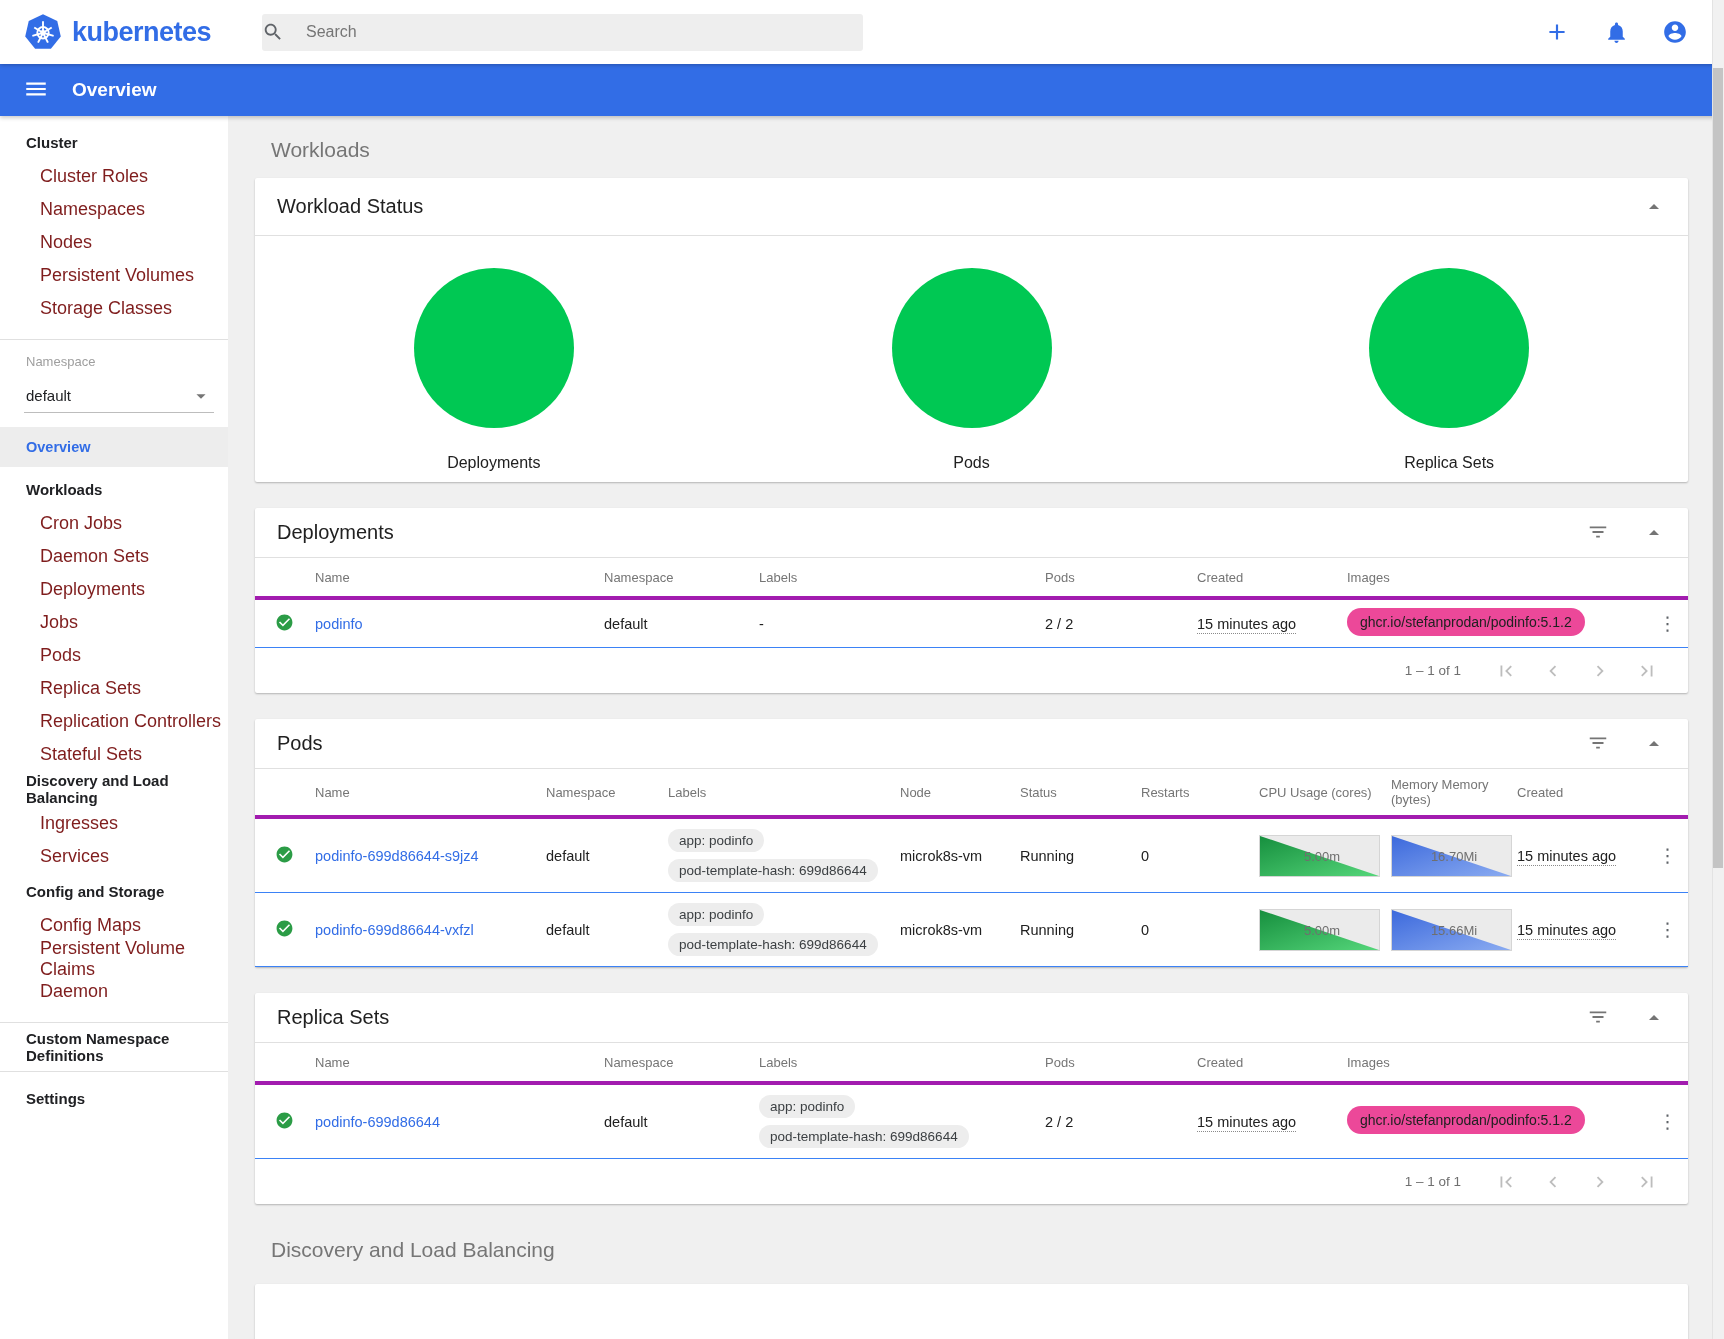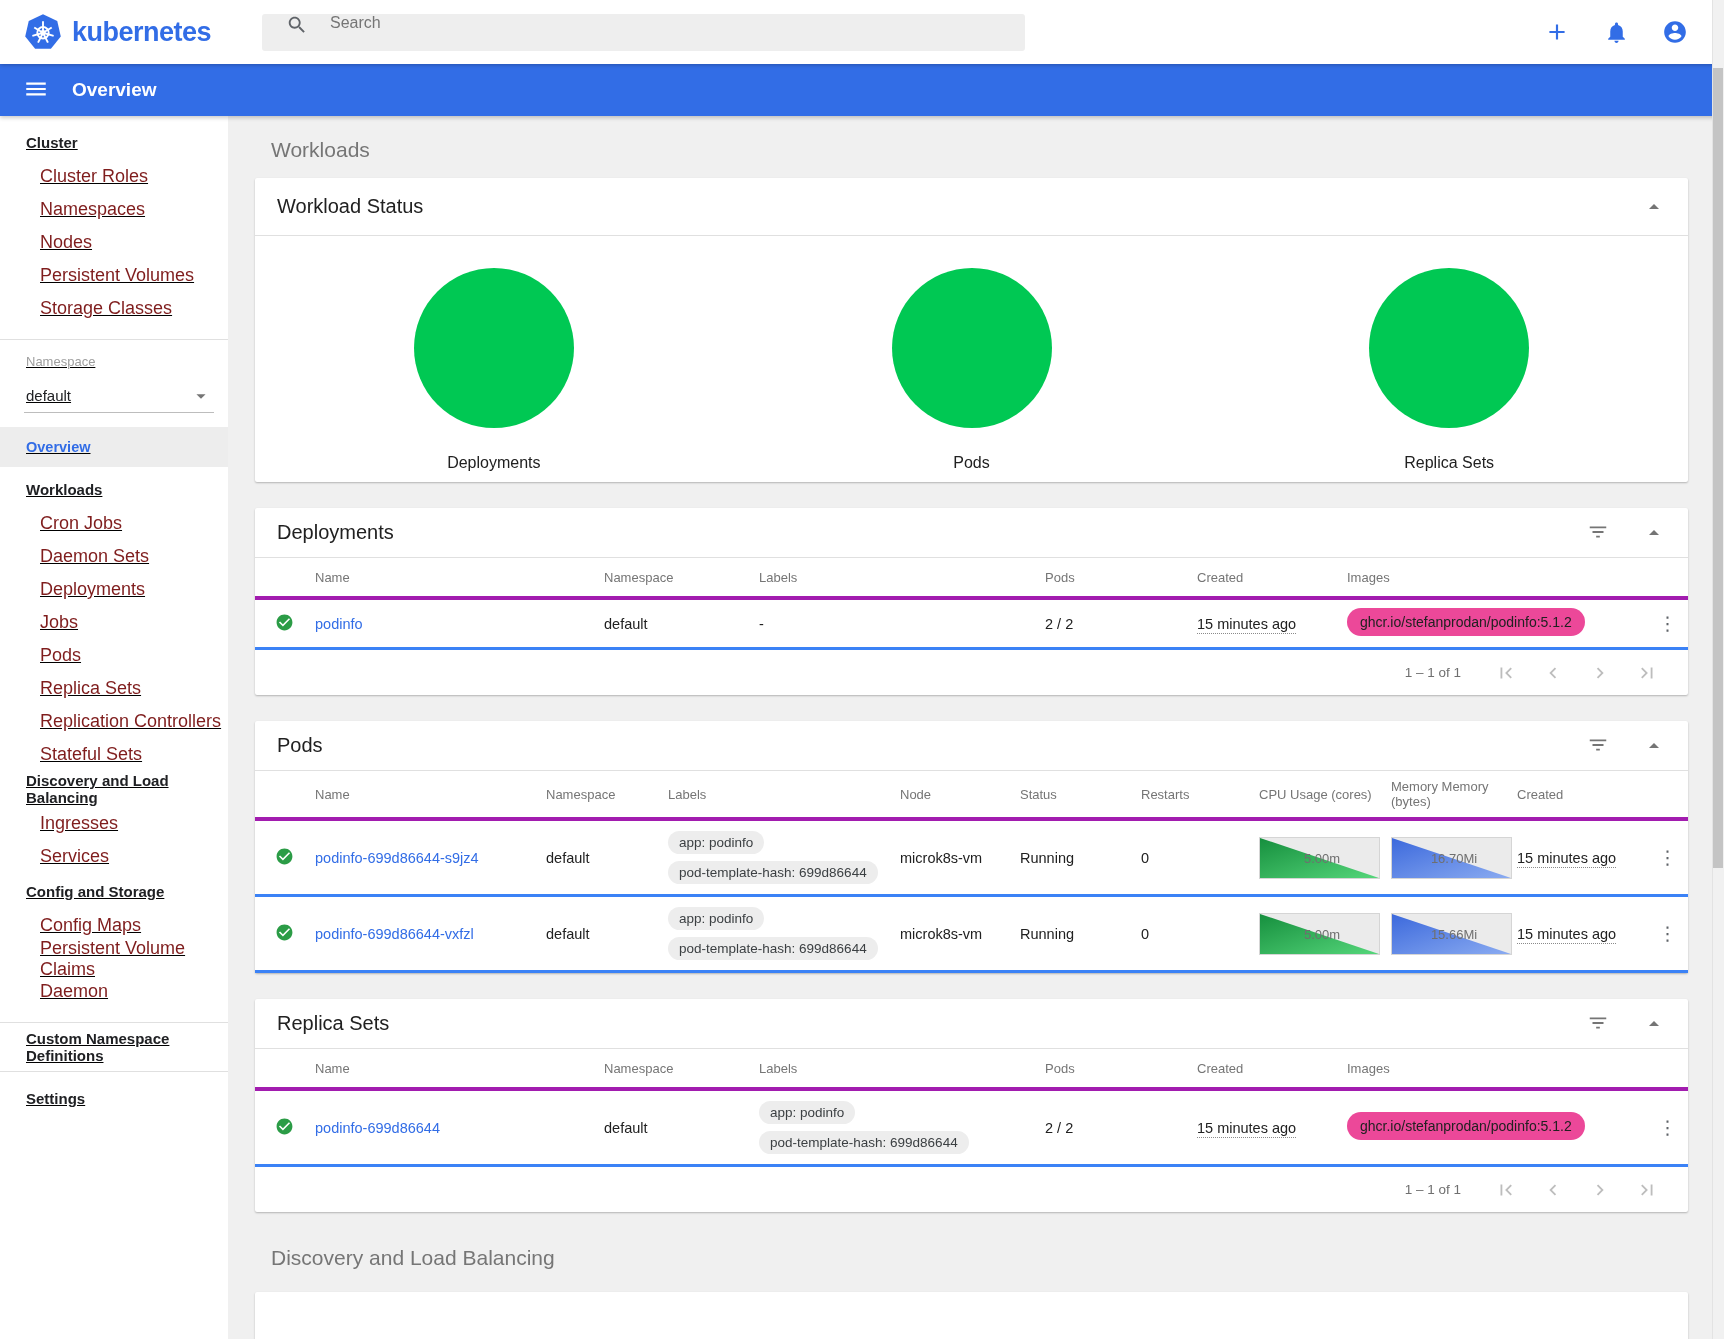--- a/index.html
+++ b/index.html
@@ -4,35 +4,35 @@
 <style>
   * { margin:0; padding:0; box-sizing:border-box; }
   html,body { width:1724px; height:1339px; overflow:hidden; font-family:"Liberation Sans", sans-serif; background:#fff; }
 
   
   .header { position:absolute; left:0; top:0; width:1724px; height:64px; background:#fff; z-index:30;
             box-shadow:0 1px 4px rgba(0,0,0,.25); display:flex; align-items:center; }
   .brand { display:flex; align-items:center; margin-left:24px; width:230px; }
   .brand-logo { width:38px; height:38px; }
   .brand-name { color:#326de6; font-size:27px; font-weight:bold; margin-left:10px; letter-spacing:-0.5px; }
-  .searchbar { display:flex; align-items:flex-start; width:763px; height:37px; background:#eeeeee; border-radius:3px; margin-left:8px; padding:0 24px; }
+  .searchbar { display:flex; align-items:center; width:601px; height:37px; background:#eeeeee; border-radius:3px; margin-left:8px; padding:0 0; }
   .searchbar svg { flex:0 0 auto; }
   .searchbar input { border:none; outline:none; background:transparent; font-size:16px; color:#3c4043; margin-left:22px; width:100%; font-family:"Liberation Sans",sans-serif; }
   .searchbar input::placeholder { color:#757575; }
   .header-actions { margin-left:auto; display:flex; align-items:center; gap:33px; padding-right:36px; }
   .icon-btn { width:26px; height:26px; cursor:pointer; background:none; border:none; display:flex; align-items:center; justify-content:center; }
 
   
   .appbar { position:absolute; left:0; top:64px; width:1724px; height:52px; background:#326de6; z-index:25;
             display:flex; align-items:center; box-shadow:0 2px 4px rgba(0,0,0,.2); }
   .appbar .menu-btn { margin-left:22px; background:none; border:none; cursor:pointer; width:28px; height:28px; }
   .appbar-title { color:#fff; font-size:19px; font-weight:bold; margin-left:22px; }
 
   
-  .sidebar { position:absolute; left:0; top:116px; width:228px; height:1003px; background:#fff; padding-top:8px; overflow:hidden;text-decoration:underline; }
+  .sidebar { position:absolute; left:0; top:116px; width:228px; height:1003px; background:#fff; padding-top:8px; overflow:hidden; }
   .nav-header { height:36px; display:flex; align-items:center; padding-left:26px; font-size:15px; font-weight:bold; color:#202124; cursor:pointer; }
   .nav-item { height:33px; display:flex; align-items:center; padding-left:40px; font-size:18px; color:#7f1d1d; cursor:pointer; }
   .nav-divider { border-top:1px solid #e0e0e0; margin:14px 0; }
   .ns-label { padding-left:26px; font-size:13px; color:#9e9e9e; margin-top:2px; margin-bottom:10px; }
   .ns-select { margin:0 14px 0 24px; height:34px; display:flex; align-items:center; justify-content:space-between; border-bottom:1px solid #bdbdbd; cursor:pointer; padding:0 2px; }
   .ns-select .ns-value { font-size:15px; color:#202124; }
   .nav-active { height:40px; margin-top:14px; background:#ededed; display:flex; align-items:center; padding-left:26px; font-size:14.5px; font-weight:bold; color:#326de6; cursor:pointer; }
 
   
   .main { position:absolute; left:228px; top:116px; width:1484px; height:1223px; background:#f0f0f0; padding:0 24px 0 27px; overflow:hidden; }
@@ -48,21 +48,21 @@
 
   
   .charts-row { display:flex; height:246px; }
   .chart-cell { flex:1; display:flex; flex-direction:column; align-items:center; }
   .status-circle { width:160px; height:160px; border-radius:50%; background:#00c853; margin-top:32px; }
   .chart-label { font-size:16px; color:#212121; margin-top:26px; }
 
   
   table { border-collapse:collapse; table-layout:fixed; width:1433px; }
   th { font-size:13px; font-weight:normal; color:#757575; text-align:left; padding:8px 8px 8px 0; border-bottom:4px solid #a21caf; height:40px; vertical-align:middle; }
-  td { font-size:14.5px; color:#212121; padding:8px 8px 8px 0; border-bottom:3px solid #3b82f6; vertical-align:middle; }
+  td { font-size:14.5px; color:#212121; padding:8px 8px 8px 0; border-bottom:1px solid #3b82f6; vertical-align:middle; }
   .row-tall td { height:67px; }
   .row-std td { height:45px; }
   .cell-icon { padding-left:20px !important; }
   a.res-link { color:#326de6; text-decoration:none; cursor:pointer; }
   .chip { display:inline-block; background:#ededed; border-radius:12px; padding:4px 11px; font-size:13.5px; color:#3c4043; white-space:nowrap; margin:2px 0; }
   .chip-stack { display:flex; flex-direction:column; align-items:flex-start; gap:3px; }
   .image-chip { display:inline-block; background:#ec4899; border-radius:15px; padding:6px 13px; font-size:14px; color:#212121; white-space:nowrap; max-width:300px; overflow:hidden; text-overflow:ellipsis; }
   .created { border-bottom:1px dotted #8a8a8a; padding-bottom:1px; cursor:default; }
   .kebab { background:none; border:none; cursor:pointer; font-size:19px; color:#5f6368; line-height:1; padding:2px 6px; }
 

